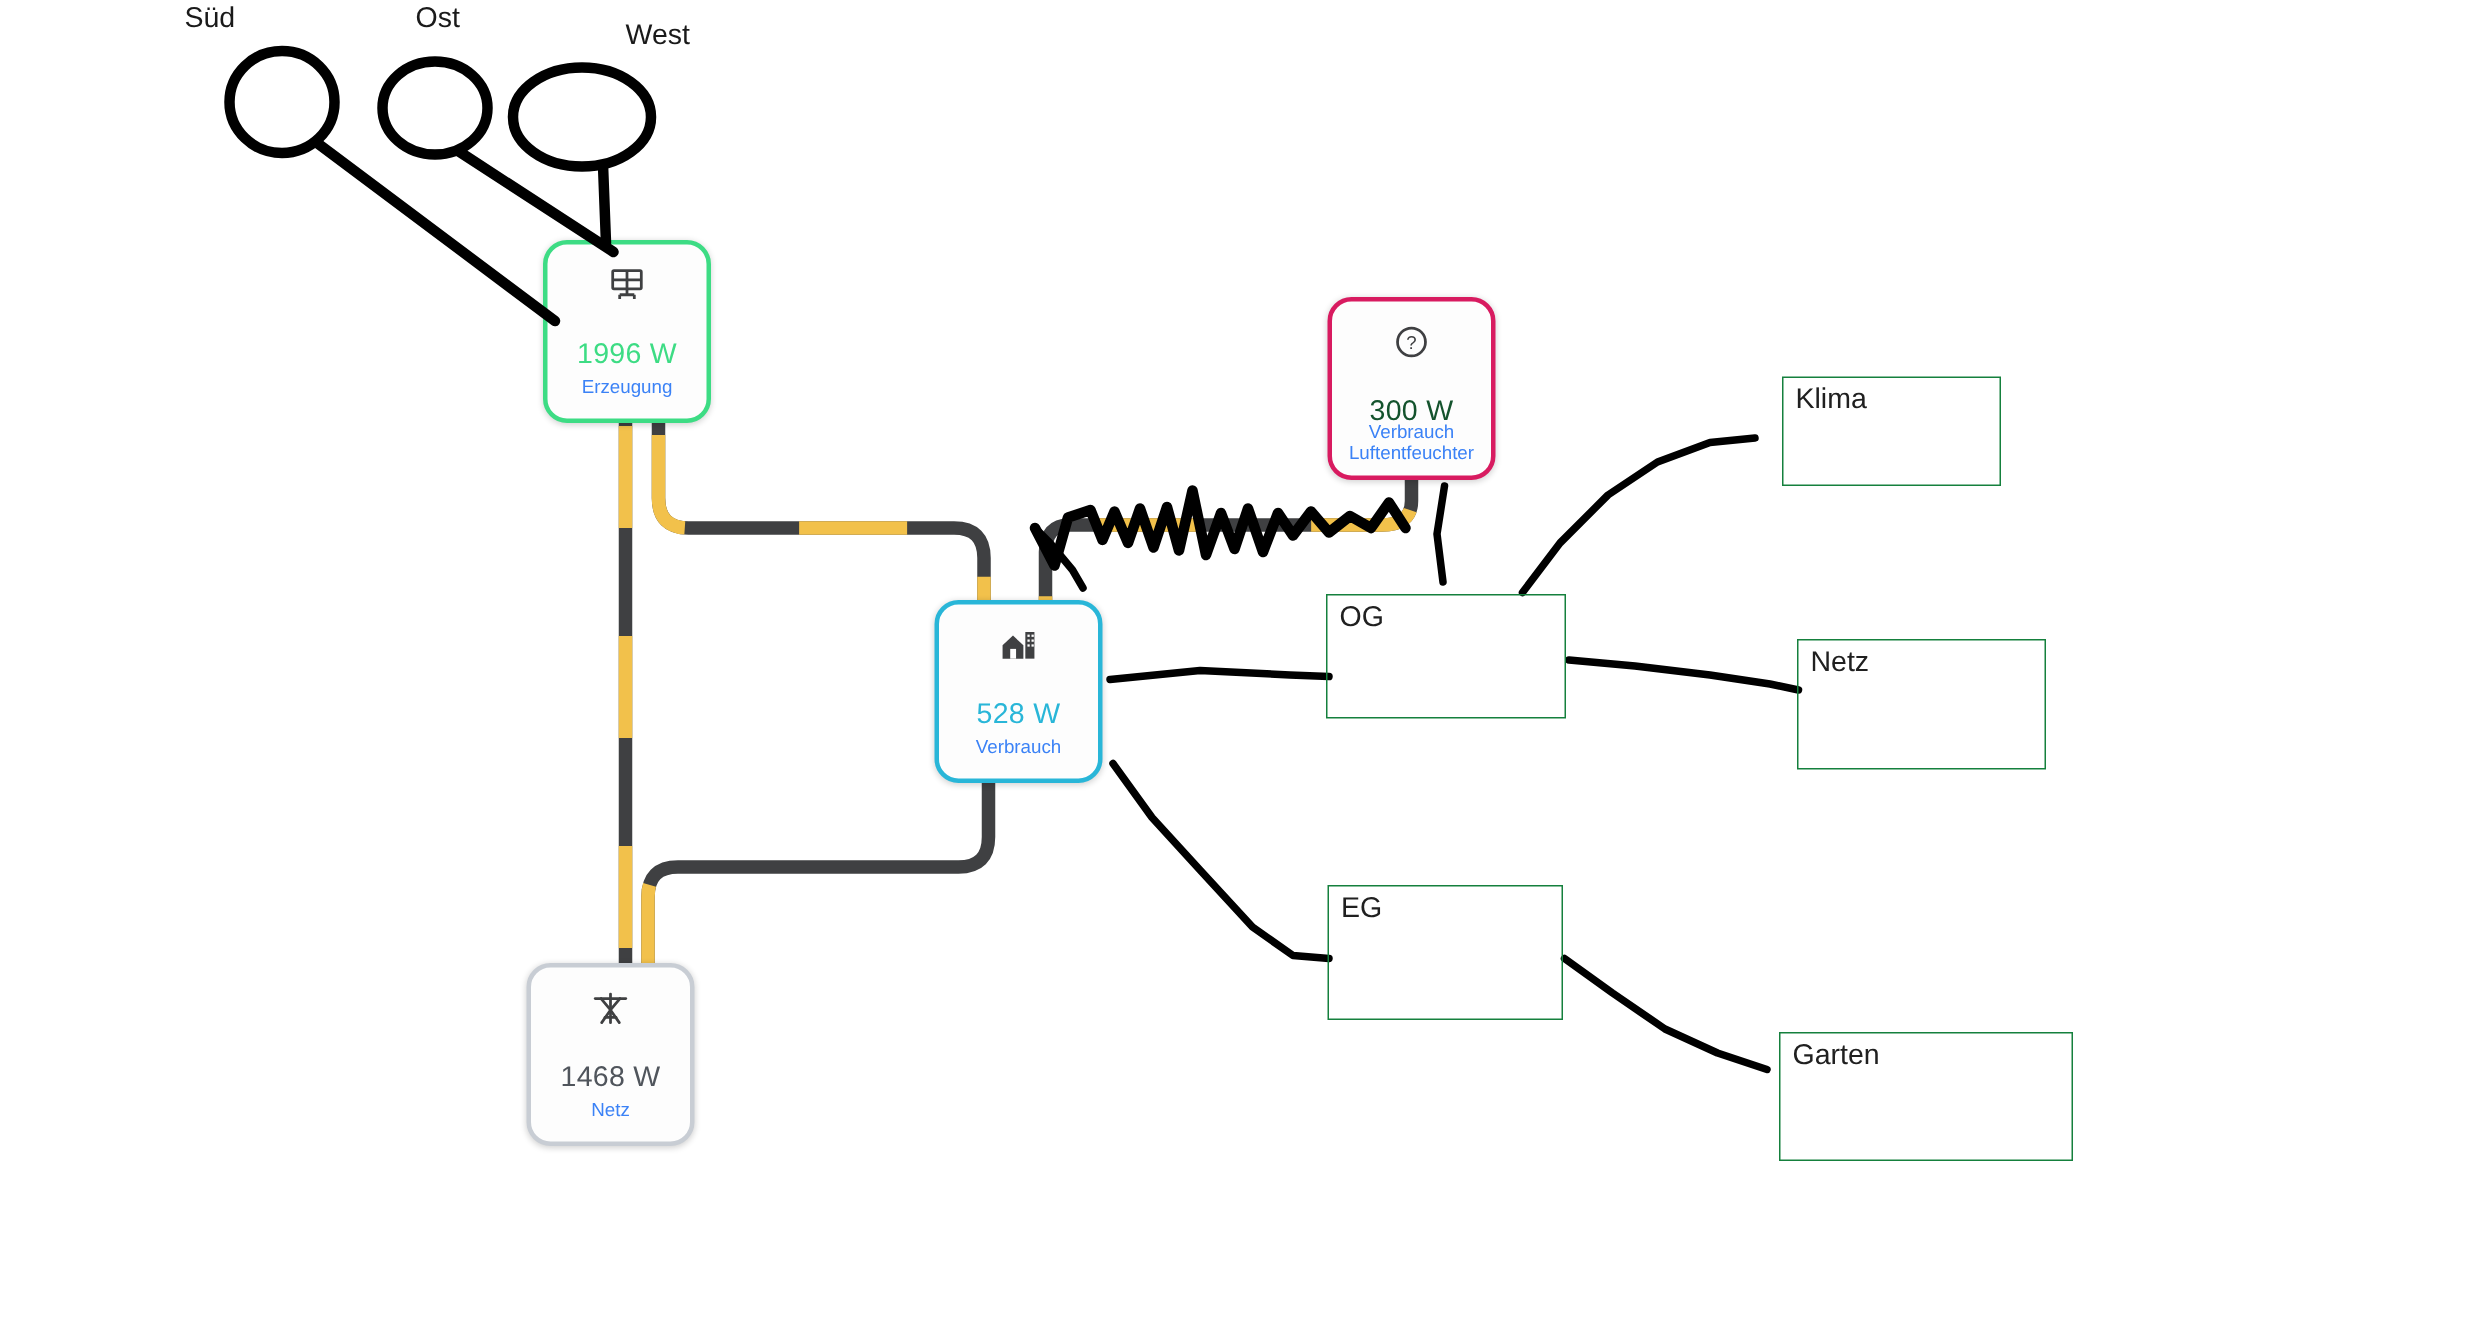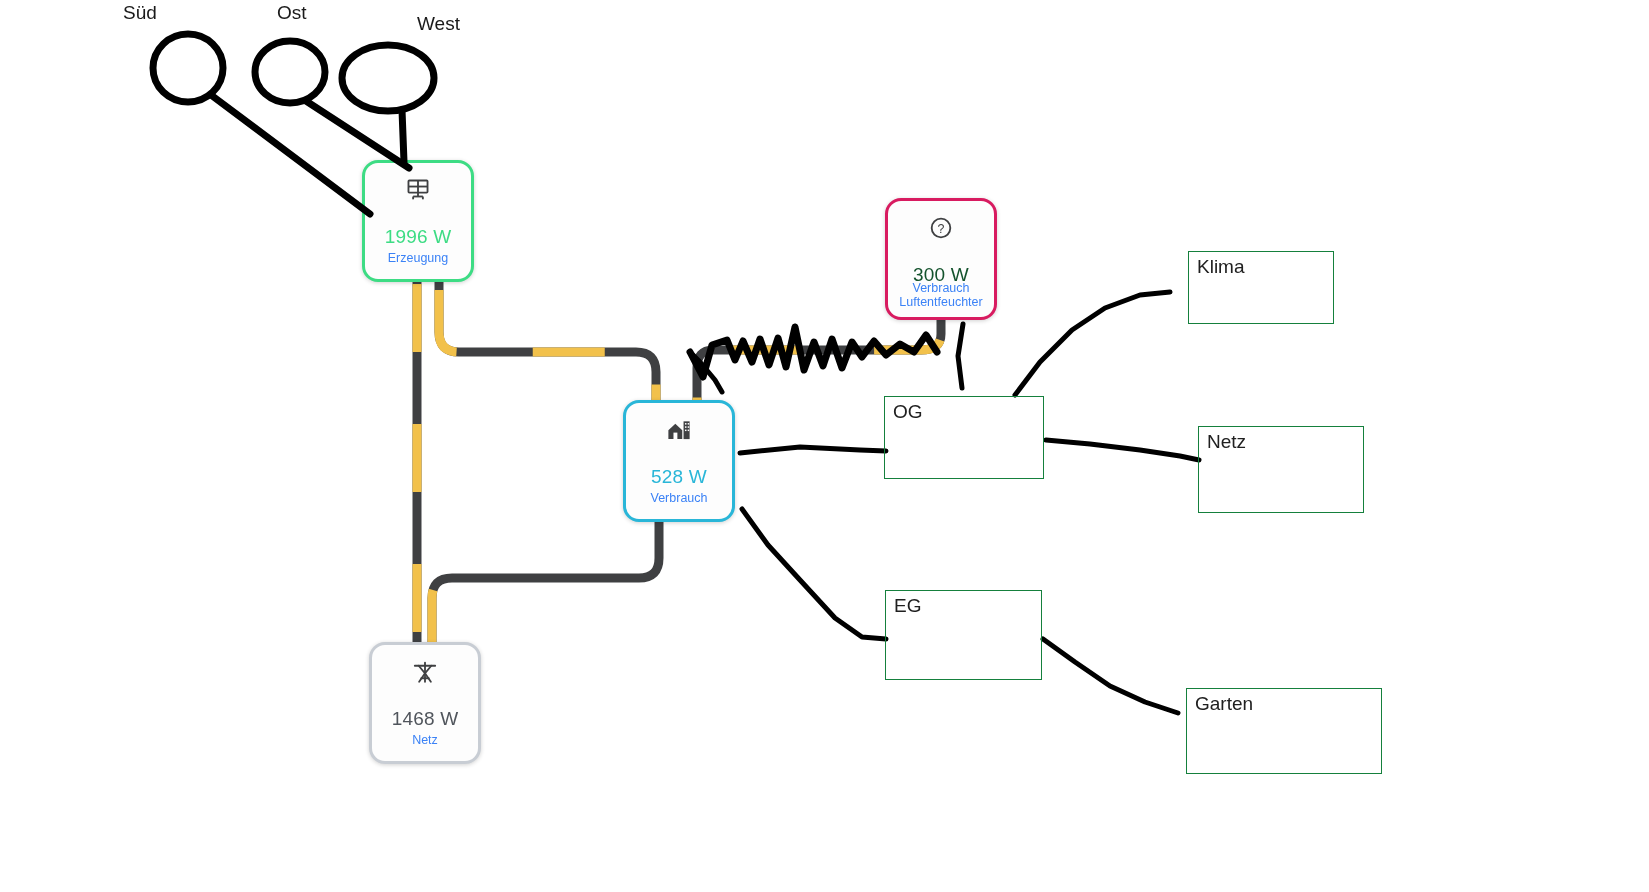--- a/index.html
+++ b/index.html
@@ -174,21 +174,21 @@
       <circle cx="12" cy="12" r="8.6" fill="none" stroke="#3f4042" stroke-width="1.7"></circle>
       <text x="12" y="16.4" text-anchor="middle" font-family="Liberation Sans, sans-serif" font-size="11.5" fill="#3f4042">?</text>
     </svg>
     <div class="card-value">300 W</div>
     <div class="card-label" style="bottom:8px;">
       <span>Verbrauch</span>
       <span class="l2">Luftentfeuchter</span>
     </div>
   </div>
 
-  <div class="energy-card card-grid" style="left:369px; top:642px;">
+  <div class="energy-card card-grid" style="left:351px; top:642px;">
     <svg class="card-icon" viewBox="0 0 24 24">
       <g fill="none" stroke="#3f4042" stroke-width="1.7" stroke-linecap="round">
         <line x1="2.6" y1="6.2" x2="21.4" y2="6.2"></line>
         <path d="M12 3.4 L12 21"></path>
         <path d="M6.2 6.2 L12 13.2 L17.8 6.2"></path>
         <path d="M12 13.2 L6.6 21"></path>
         <path d="M12 13.2 L17.4 21"></path>
         <line x1="8.6" y1="17.8" x2="15.4" y2="17.8"></line>
       </g>
     </svg>

